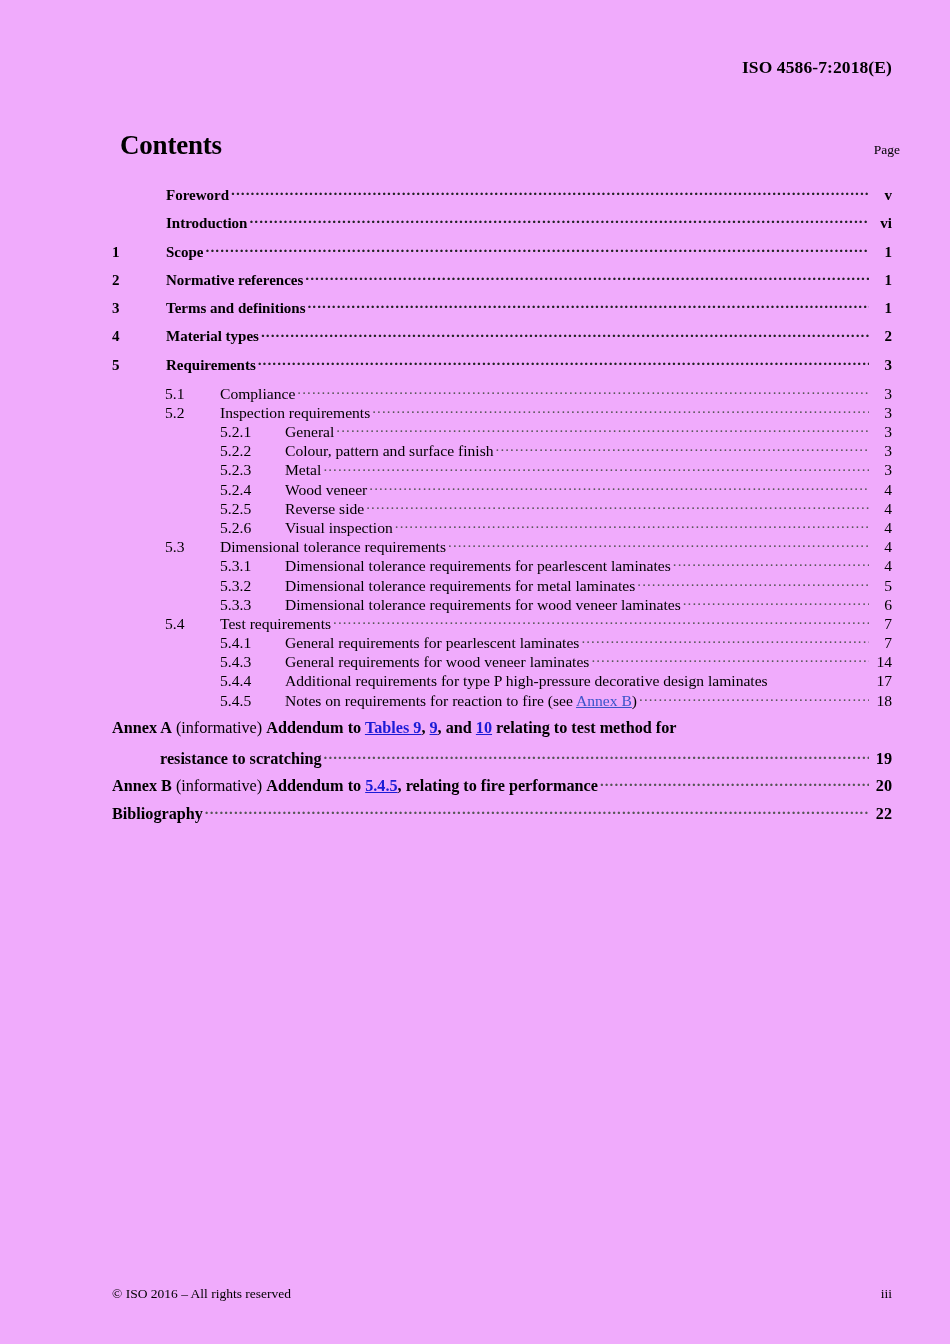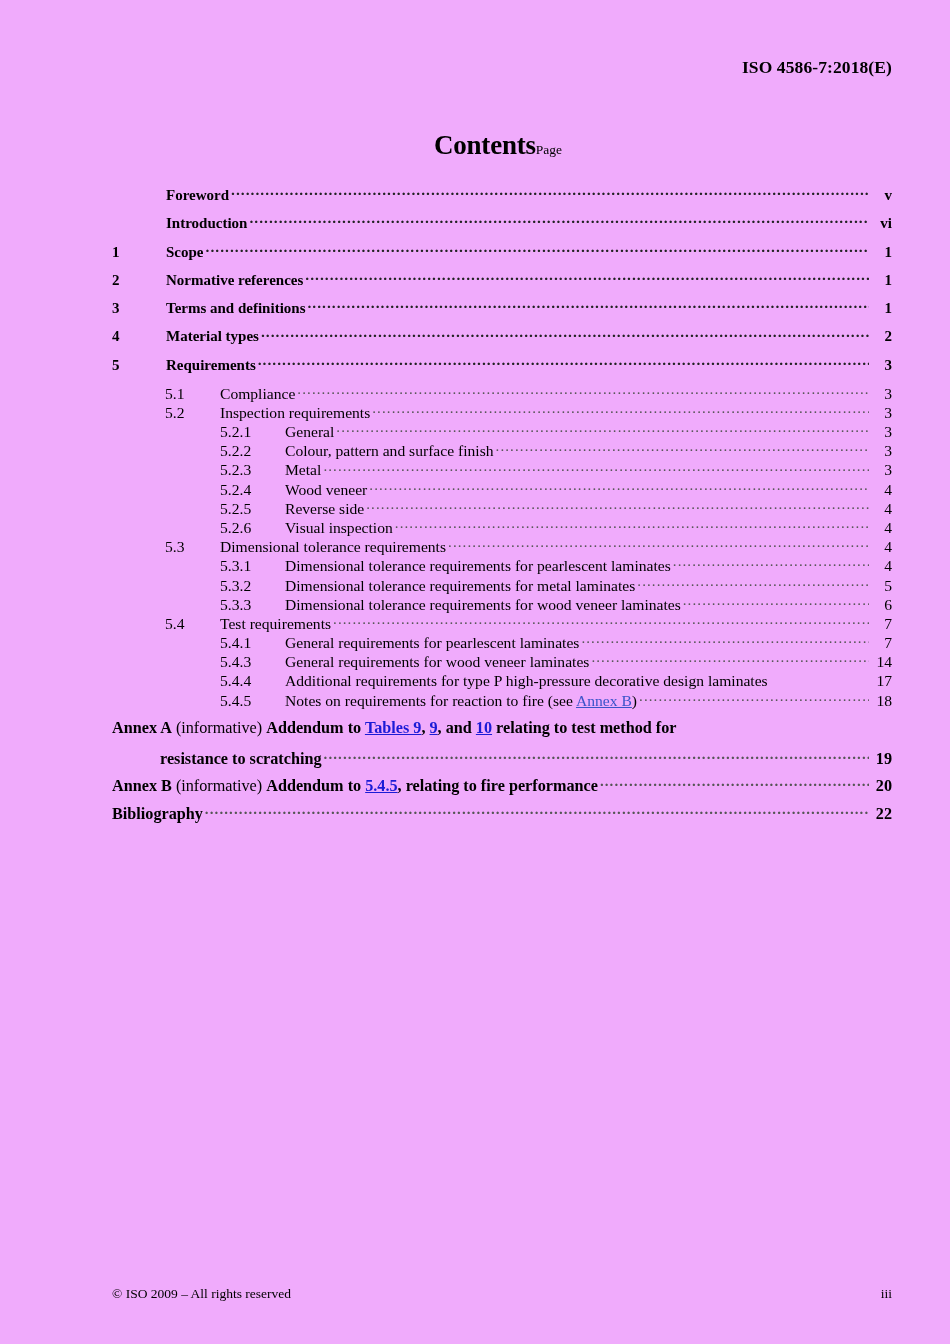--- a/index.html
+++ b/index.html
@@ -26,25 +26,25 @@
     text-align: right;
     font-weight: bold;
     font-size: 17.5px;
     letter-spacing: 0.1px;
   }
 
   
   .contents-row {
     position: absolute;
     top: 130px;
-    left: 108px;
+    left: 120px;
     width: 780px;
     display: flex;
     align-items: baseline;
-    justify-content: center;
+    justify-content: space-between;
   }
   .contents-title {
     font-size: 27px;
     font-weight: bold;
     letter-spacing: -0.2px;
   }
   .page-label {
     font-size: 13.5px;
     font-weight: normal;
   }
@@ -369,17 +369,17 @@
         </div>
         <div class="annex-line annex-height">
           <span>Bibliography</span>
           <span class="leader"></span>
           <span class="pageno">22</span>
         </div>
       </div>
     </div>
 
   <div class="footer">
-    <div class="footer-left">© ISO 2009 – All rights reserved</div>
+    <div class="footer-left">© ISO 2016 – All rights reserved</div>
     <div class="footer-right">iii</div>
   </div>
 
 </div>
 
 </body></html>

